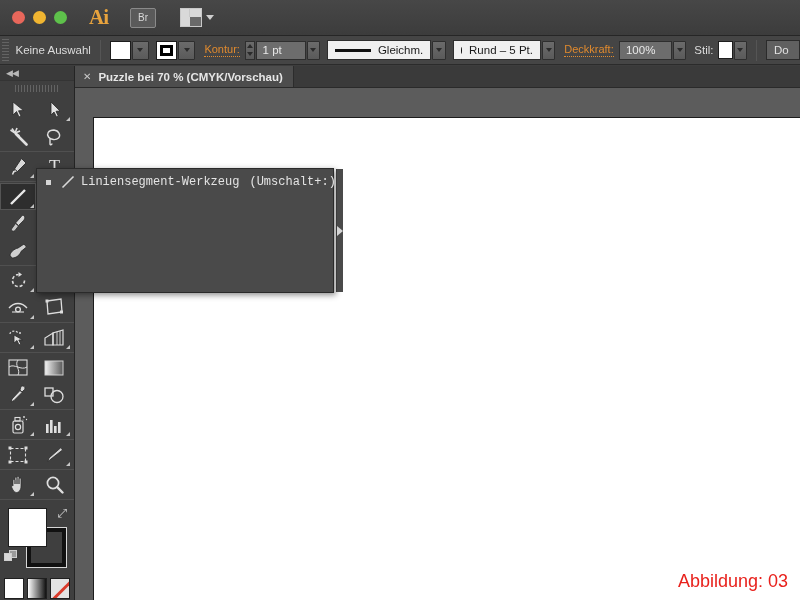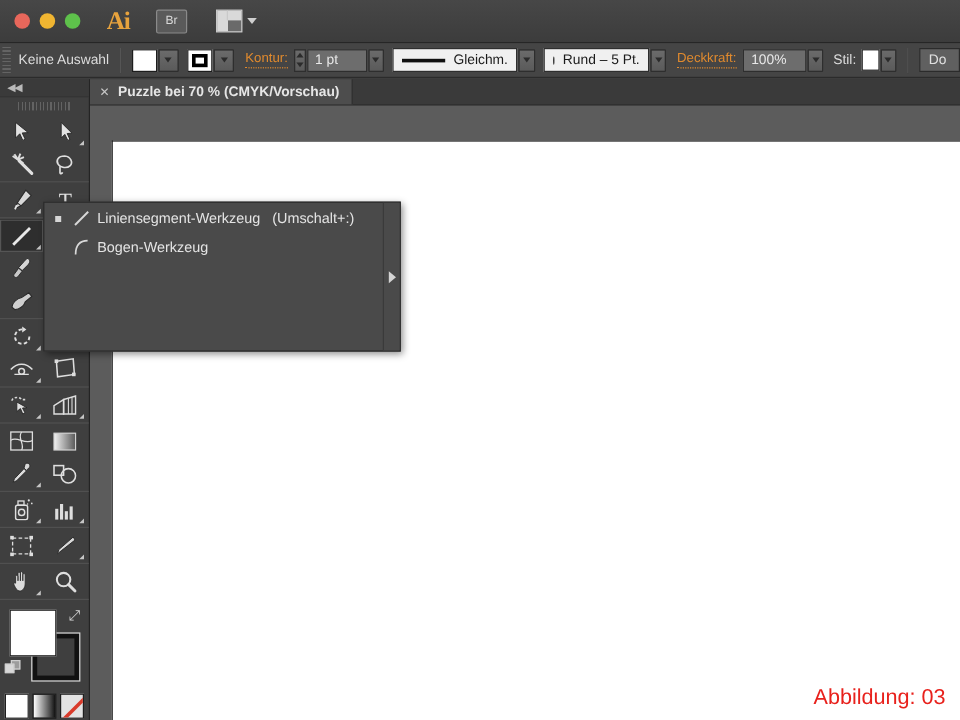--- a/index.html
+++ b/index.html
@@ -215,20 +215,21 @@
     content: ""; position: absolute; left: -3px; top: 9px; width: 30px; height: 3px;
     background: #d93b2b; transform: rotate(-45deg);
   }
 
   
   .flyout {
     position: absolute; left: 36px; top: 168px; width: 298px; height: 125px;
     background: #4a4a4a; border: 1px solid #2a2a2a;
     box-shadow: 2px 2px 6px rgba(0,0,0,.45);
     display: flex;
+    font-family: Liberation Mono, monospace;
   }
   .flyout-list { flex: 1; padding: 1px 0; }
   .fl-item {
     height: 24px; display: flex; align-items: center;
     color: #e4e4e4; font-size: 12px; padding-left: 4px;
   }
   .fl-item.hl { background: #5f5f5f; }
   .fl-bullet {
     width: 14px; display: flex; align-items: center; justify-content: center;
   }
@@ -644,30 +645,20 @@
           </span>
         <span class="fl-icon">
           <svg width="16" height="16" viewBox="0 0 16 16">
               <path d="M2.5 13.5 L13.5 2.5" stroke="#d9d9d9" stroke-width="1.6"></path>
             </svg>
         </span>
         <span class="fl-label">Liniensegment-Werkzeug</span>
         <span class="fl-short">(Umschalt+:)</span>
       </div>
 
-      <div class="fl-item">
-        <span class="fl-bullet"></span>
-        <span class="fl-icon">
-          <svg width="16" height="16" viewBox="0 0 16 16">
-              <path d="M3 14 C3 6 7 2.5 13 2.5" fill="none" stroke="#d9d9d9" stroke-width="1.4"></path>
-            </svg>
-        </span>
-        <span class="fl-label">Bogen-Werkzeug</span>
-        <span class="fl-short"></span>
-      </div>
 
 
 
     </div>
 
     <div class="flyout-tear">
       <div class="tri"></div>
     </div>
   </div>
 

